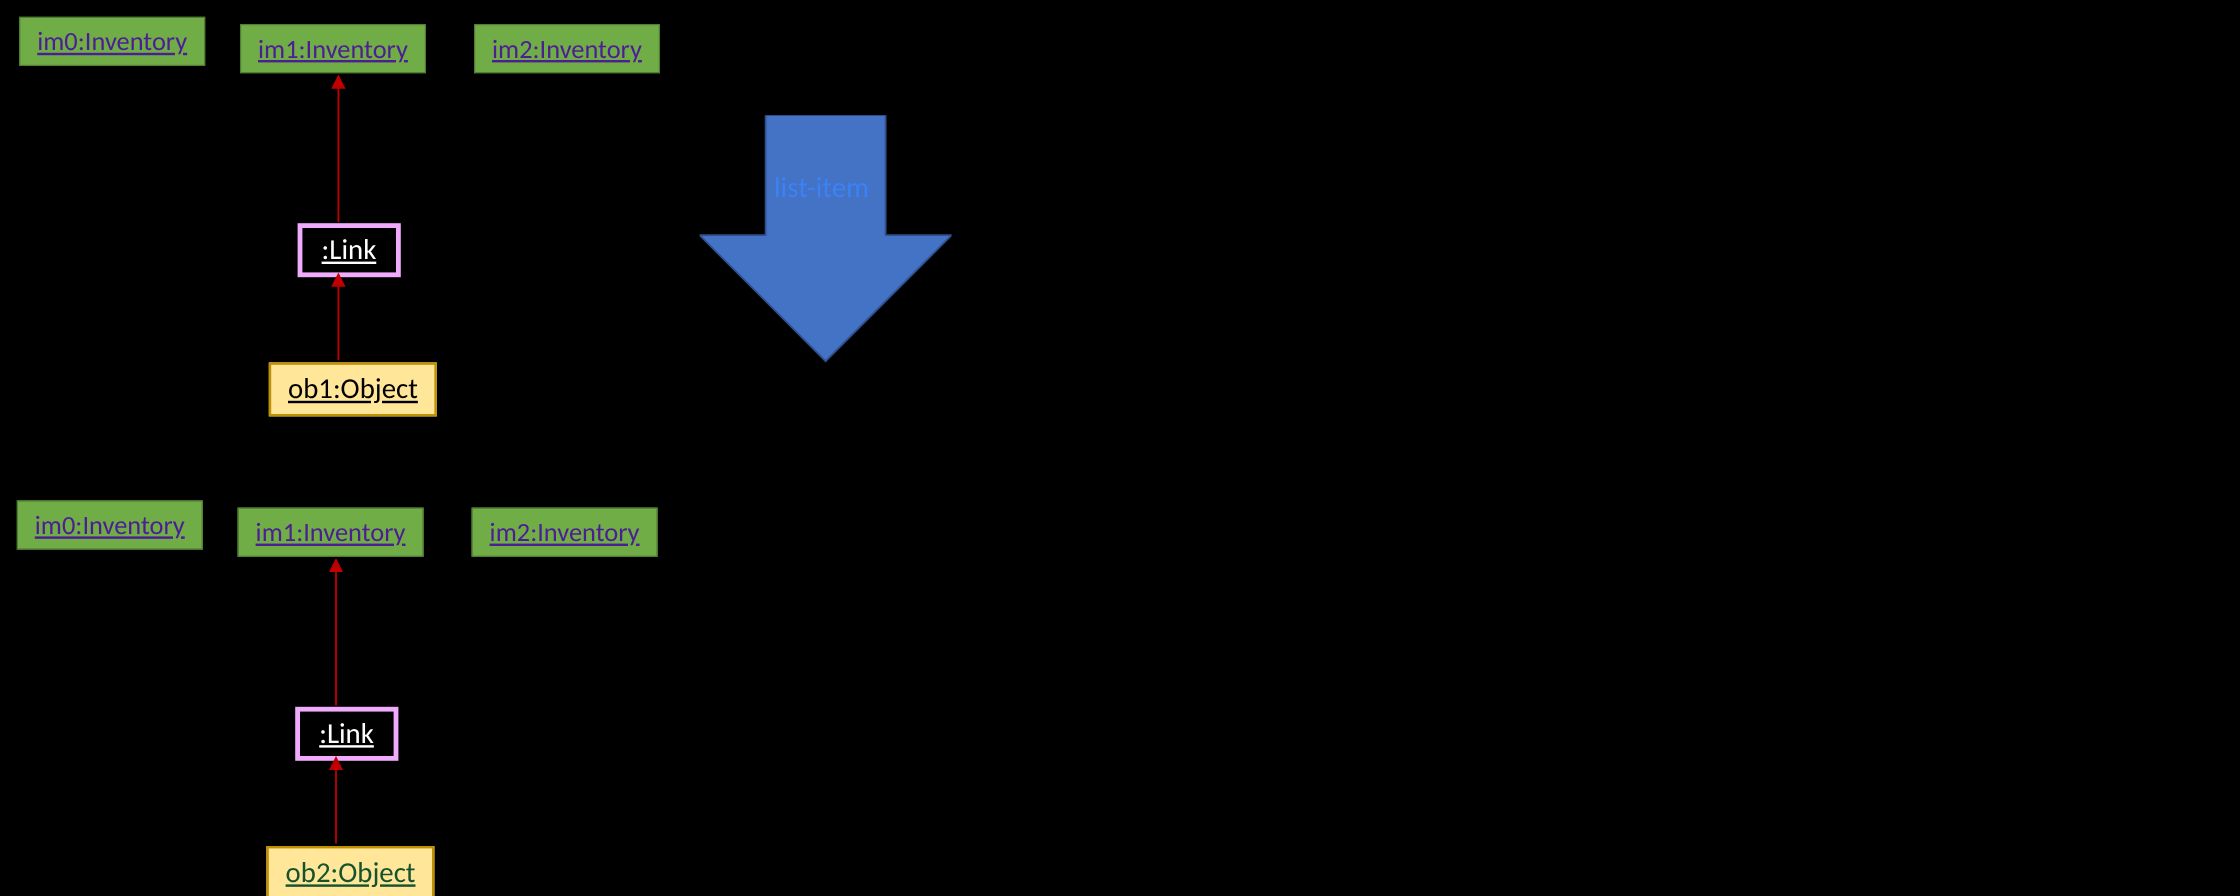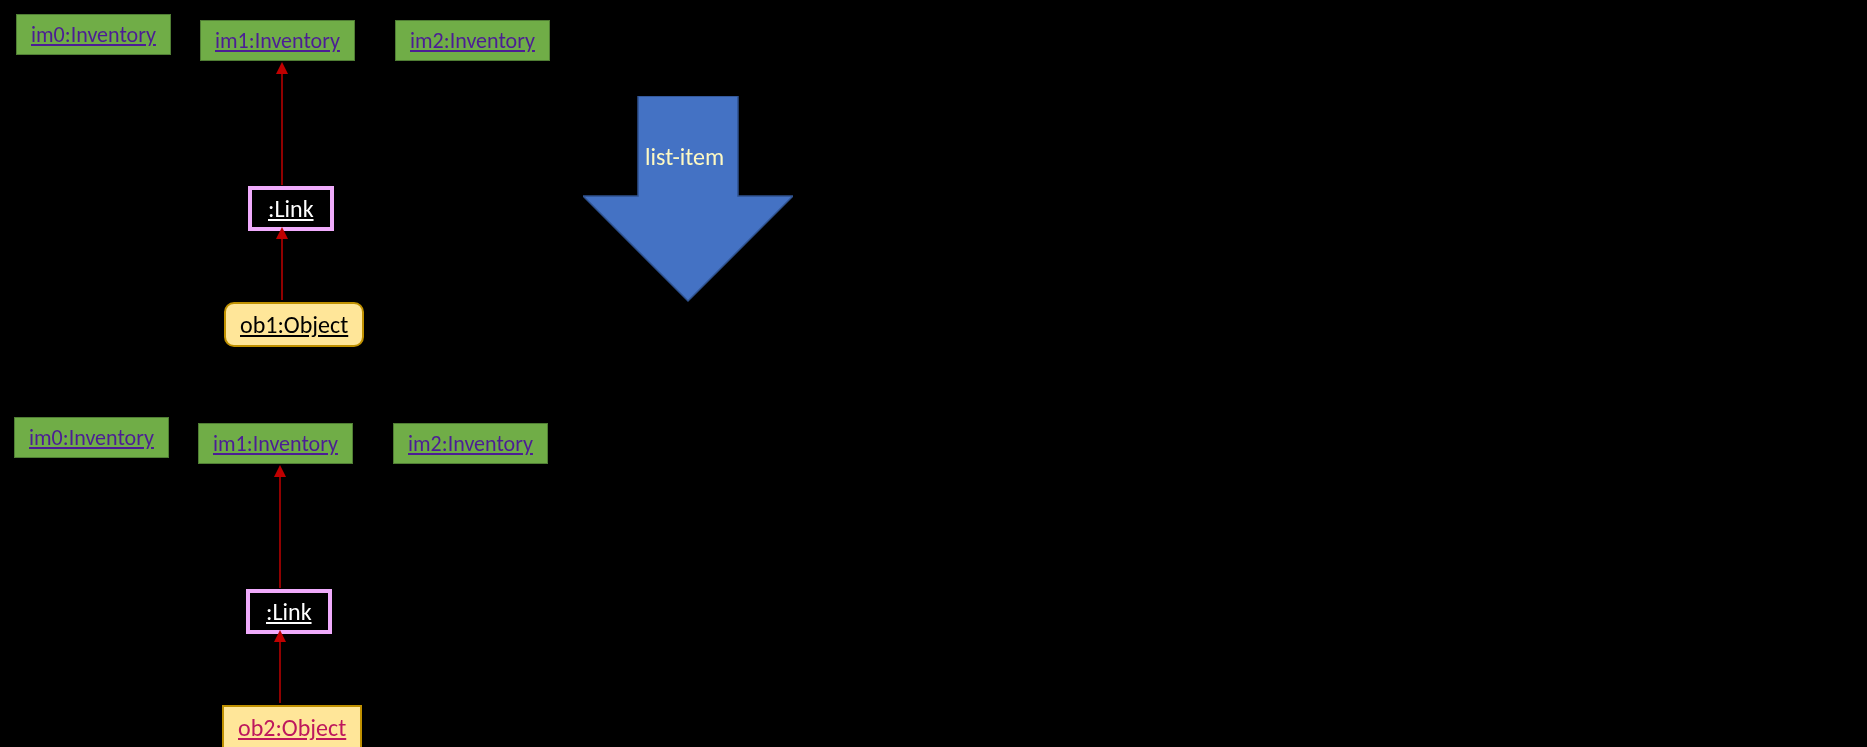--- a/index.html
+++ b/index.html
@@ -41,21 +41,21 @@
       padding: 6px 14px;
     }
     .label-text {
       color: #ffffff;
       font-size: 24px;
       text-decoration: underline;
       white-space: nowrap;
     }
     .arrow-label {
       position: absolute;
-      color: #fef9c3;
+      color: #3b82f6;
       font-size: 24px;
     }
   </style>
 </head>
 <body>
 
 <div class="inventory-box" style="left:16px; top:14px;">
   <span>im0:Inventory</span>
 </div>
 <div class="inventory-box" style="left:200px; top:20px;">
@@ -80,21 +80,21 @@
 
 <svg class="red-arrow" style="left:272px; top:225px;" width="20" height="80">
   <defs>
     <marker id="redhead2" markerWidth="8" markerHeight="8" refX="4" refY="4" orient="auto">
       <polygon points="0,0 8,4 0,8" fill="#C00000"></polygon>
     </marker>
   </defs>
   <line x1="10" y1="75" x2="10" y2="8" stroke="#C00000" stroke-width="1.5" marker-end="url(#redhead2)"></line>
 </svg>
 
-<div class="object-box" style="left:224px; top:302px;border-radius:10px;">
+<div class="object-box" style="left:224px; top:302px;">
   <span class="label-text" style="color:#000;">ob1:Object</span>
 </div>
 
 <svg class="blue-arrow" style="left:583px; top:96px;" width="210" height="210">
   <polygon points="55,0 155,0 155,100 210,100 105,205 0,100 55,100" fill="#4472C4" stroke="#2F528F" stroke-width="1.5"></polygon>
 </svg>
 <div class="arrow-label" style="left:645px; top:142px;">list-item</div>
 
 <div class="inventory-box" style="left:14px; top:417px;">
   <span>im0:Inventory</span>
@@ -122,14 +122,14 @@
 <svg class="red-arrow" style="left:270px; top:628px;" width="20" height="80">
   <defs>
     <marker id="redhead4" markerWidth="8" markerHeight="8" refX="4" refY="4" orient="auto">
       <polygon points="0,0 8,4 0,8" fill="#C00000"></polygon>
     </marker>
   </defs>
   <line x1="10" y1="75" x2="10" y2="8" stroke="#C00000" stroke-width="1.5" marker-end="url(#redhead4)"></line>
 </svg>
 
 <div class="object-box" style="left:222px; top:705px;">
-  <span class="label-text" style="color:#be185d;margin-top:48px;">ob2:Object</span>
+  <span class="label-text" style="color:#14532d;margin-top:48px;">ob2:Object</span>
 </div>
 
 </body></html>

